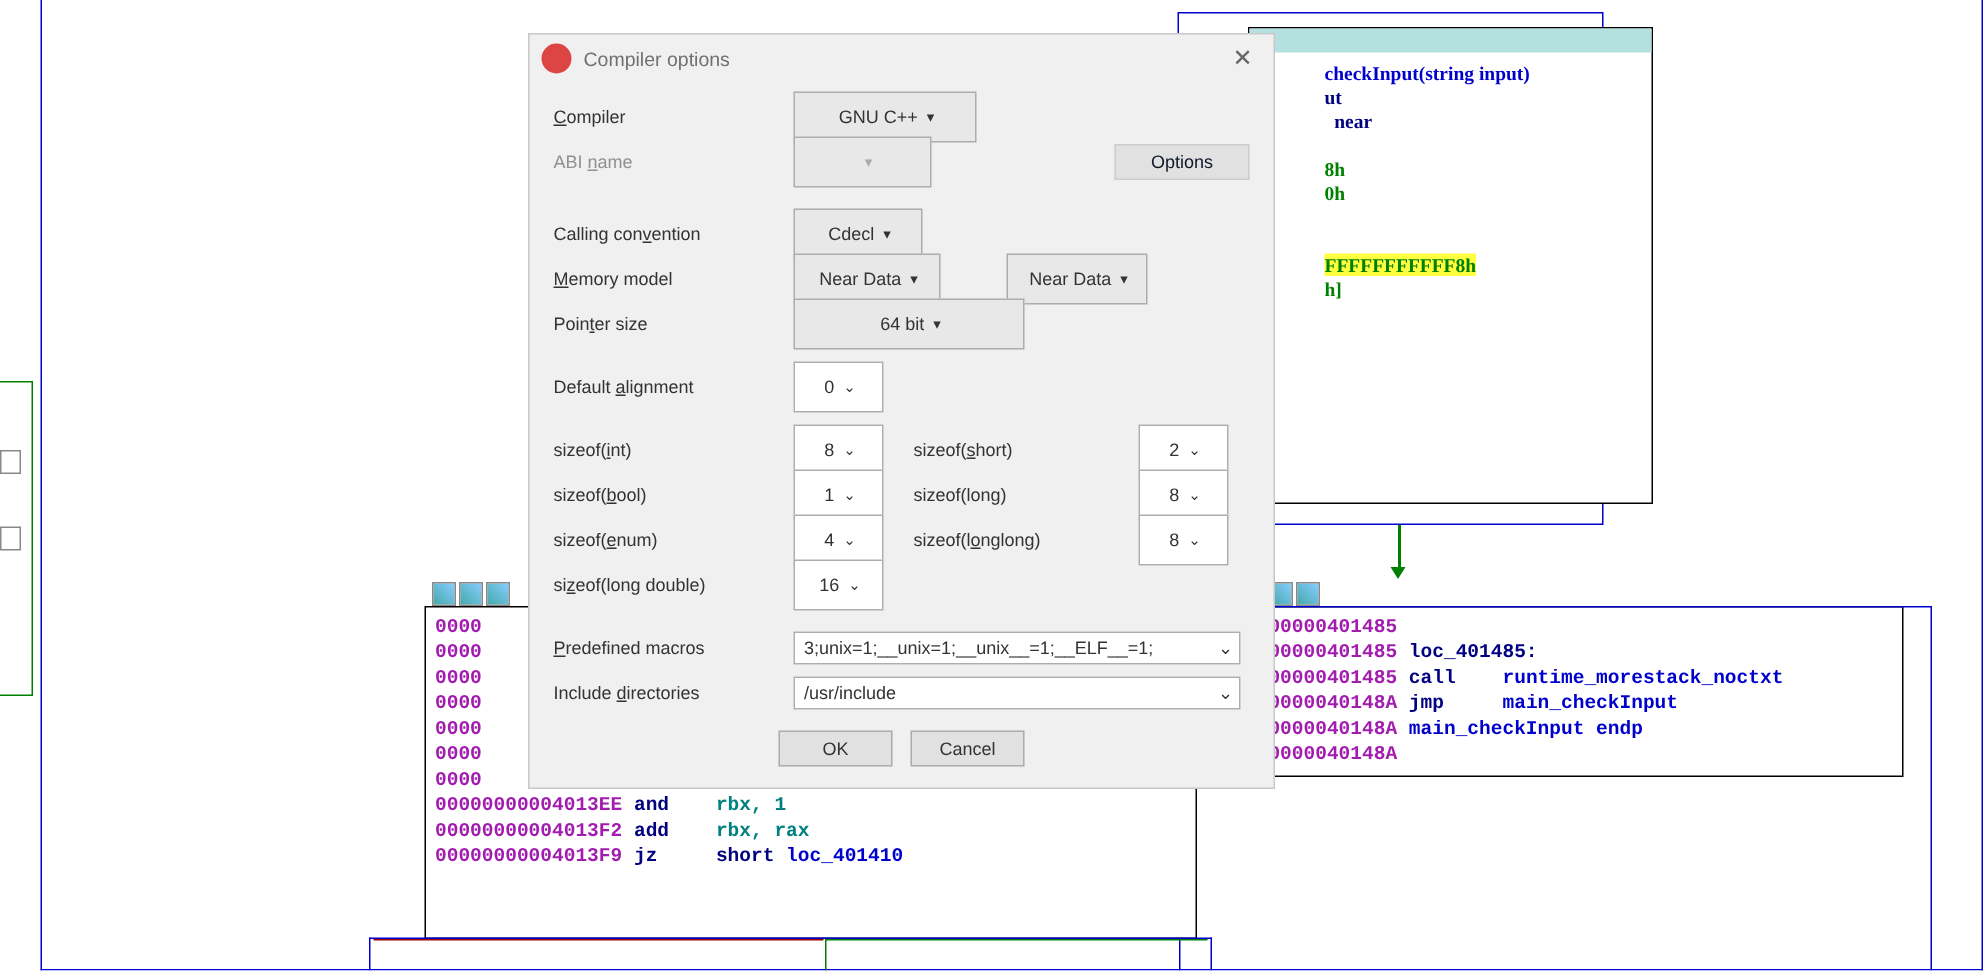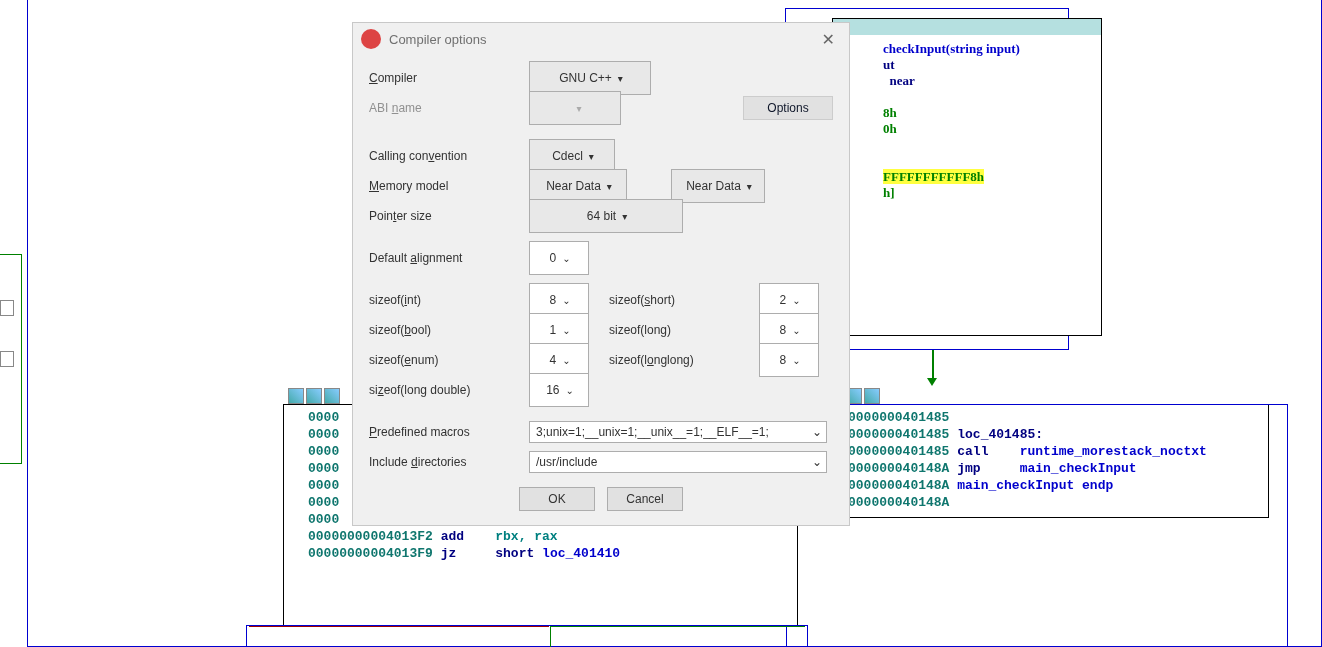--- a/index.html
+++ b/index.html
@@ -17,21 +17,21 @@
   .graph-border { border: 1px solid #0000d0; position: absolute; }
   .graph-node { background: #fff; border: 1px solid #000; position: absolute; }
   .graph-icons { position: absolute; display: flex; gap: 2px; }
   .graph-icons span { width: 16px; height: 16px; display: inline-block; background: linear-gradient(45deg,#4aa,#8cf); border: 1px solid #888; }
   .arrow-down { position: absolute; width: 2px; background: #008000; }
   .arrow-head { position: absolute; width: 0; height: 0; border-left: 5px solid transparent; border-right: 5px solid transparent; border-top: 8px solid #008000; }
   .code-blue { color: #0000cc; }
   .code-navy { color: #000080; }
   .code-green { color: #008000; }
   .code-teal { color: #008080; }
-  .code-black { color: #0f766e; margin-left: 18px; }
+  .code-black { color: #a21caf; }
   .code-hl { background: #ffff40; }
   .dialog {
     position: absolute;
     background: #f0f0f0;
     border: 1px solid #c8c8c8;
     font-size: 12px;
     color: #333;
   }
   .dialog-title {
     display: flex;
@@ -120,20 +120,21 @@
 </div>
 <div class="graph-node mono" style="left:283px; top:404px; width:515px; height:222px; padding:4px 6px; line-height:17px;">
   <div><span class="code-black">0000</span></div>
   <div><span class="code-black">0000</span></div>
   <div><span class="code-black">0000</span></div>
   <div><span class="code-black">0000</span></div>
   <div><span class="code-black">0000</span></div>
   <div><span class="code-black">0000</span></div>
   <div><span class="code-black">0000</span></div>
   <div id="left-rows">
+      <div><span class="code-black">00000000004013EE</span> <span class="code-navy">and</span>&nbsp;&nbsp;&nbsp;&nbsp;<span class="code-teal">rbx, 1</span></div>
       <div><span class="code-black">00000000004013F2</span> <span class="code-navy">add</span>&nbsp;&nbsp;&nbsp;&nbsp;<span class="code-teal">rbx, rax</span></div>
       <div><span class="code-black">00000000004013F9</span> <span class="code-navy">jz</span>&nbsp;&nbsp;&nbsp;&nbsp;&nbsp;<span class="code-navy"><span class="code-navy">short </span><span class="code-blue">loc_401410</span></span></div>
     </div>
 </div>
 <div style="position:absolute; left:246px; top:625px; width:562px; height:22px; border:1px solid #0000d0; border-bottom:none;"></div>
 
 <div style="position:absolute; left:550px; top:626px; width:255px; height:21px; border:1px solid #008000; border-bottom:none; border-right:none;"></div>
 <div style="position:absolute; left:249px; top:626px; width:300px; height:21px; border-top:1px solid #a00000;"></div>
 
 <div class="dialog" style="left:352px; top:22px; width:498px;">

